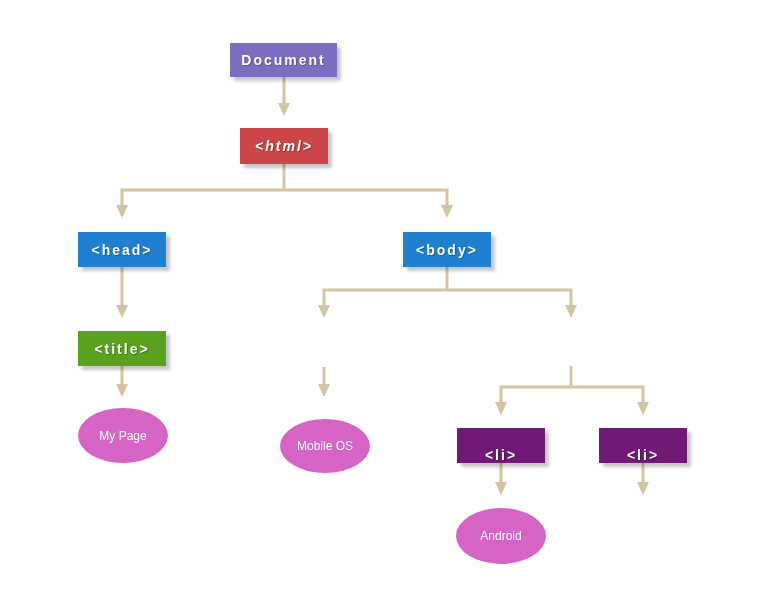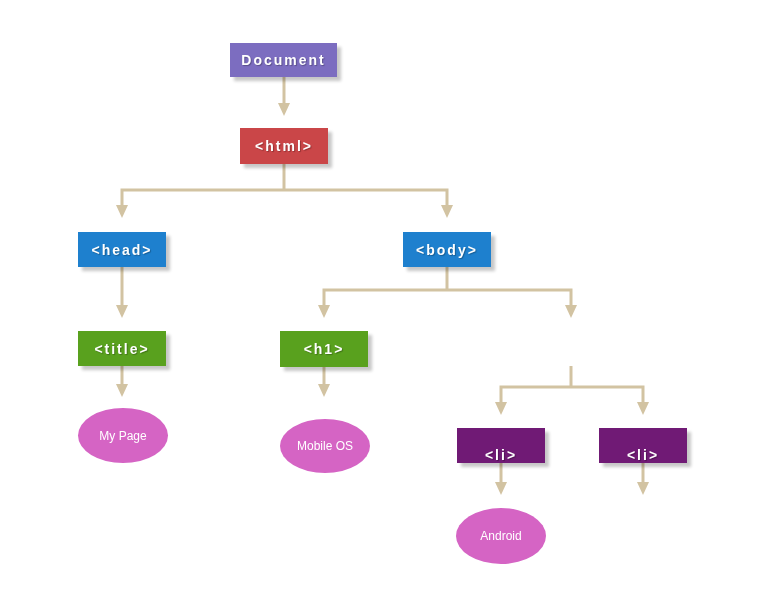--- a/index.html
+++ b/index.html
@@ -32,21 +32,21 @@
     text-shadow: 1px 1px 1px rgba(0,0,0,0.28);
     box-shadow: 4px 4px 3px rgba(0,0,0,0.22);
   }
   .ellipse {
     border-radius: 50%;
     font-size: 12px;
     font-weight: normal;
     background: #D564C4;
   }
   .c-document { background: #7C6DC0; }
-  .c-html     { background: #CA4648; }
+  .c-html     { background: #CA4648; font-style: italic; }
   .c-blue     { background: #1E80CE; }
   .c-green    { background: #59A11E; }
   .c-orange   { background: #701a75; align-items: flex-end; }
 </style>
 </head>
 <body>
 
 <div class="canvas">
 
   <svg class="connectors" width="768" height="600" viewBox="0 0 768 600">
@@ -93,23 +93,20 @@
   </div>
 
   <div class="node rect c-green" style="left:78px;top:331px;width:88px;height:35px">
     <span>&lt;title&gt;</span>
   </div>
 
   <div class="node rect c-blue" style="left:403px;top:232px;width:88px;height:35px">
     <span>&lt;body&gt;</span>
   </div>
 
-  <div class="node rect c-green" style="left:280px;top:331px;width:88px;height:36px">
-    <span>&lt;h1&gt;</span>
-  </div>
 
 
   <div class="node rect c-orange" style="left:457px;top:428px;width:88px;height:35px">
     <span>&lt;li&gt;</span>
   </div>
 
   <div class="node rect c-orange" style="left:599px;top:428px;width:88px;height:35px">
     <span>&lt;li&gt;</span>
   </div>
 

